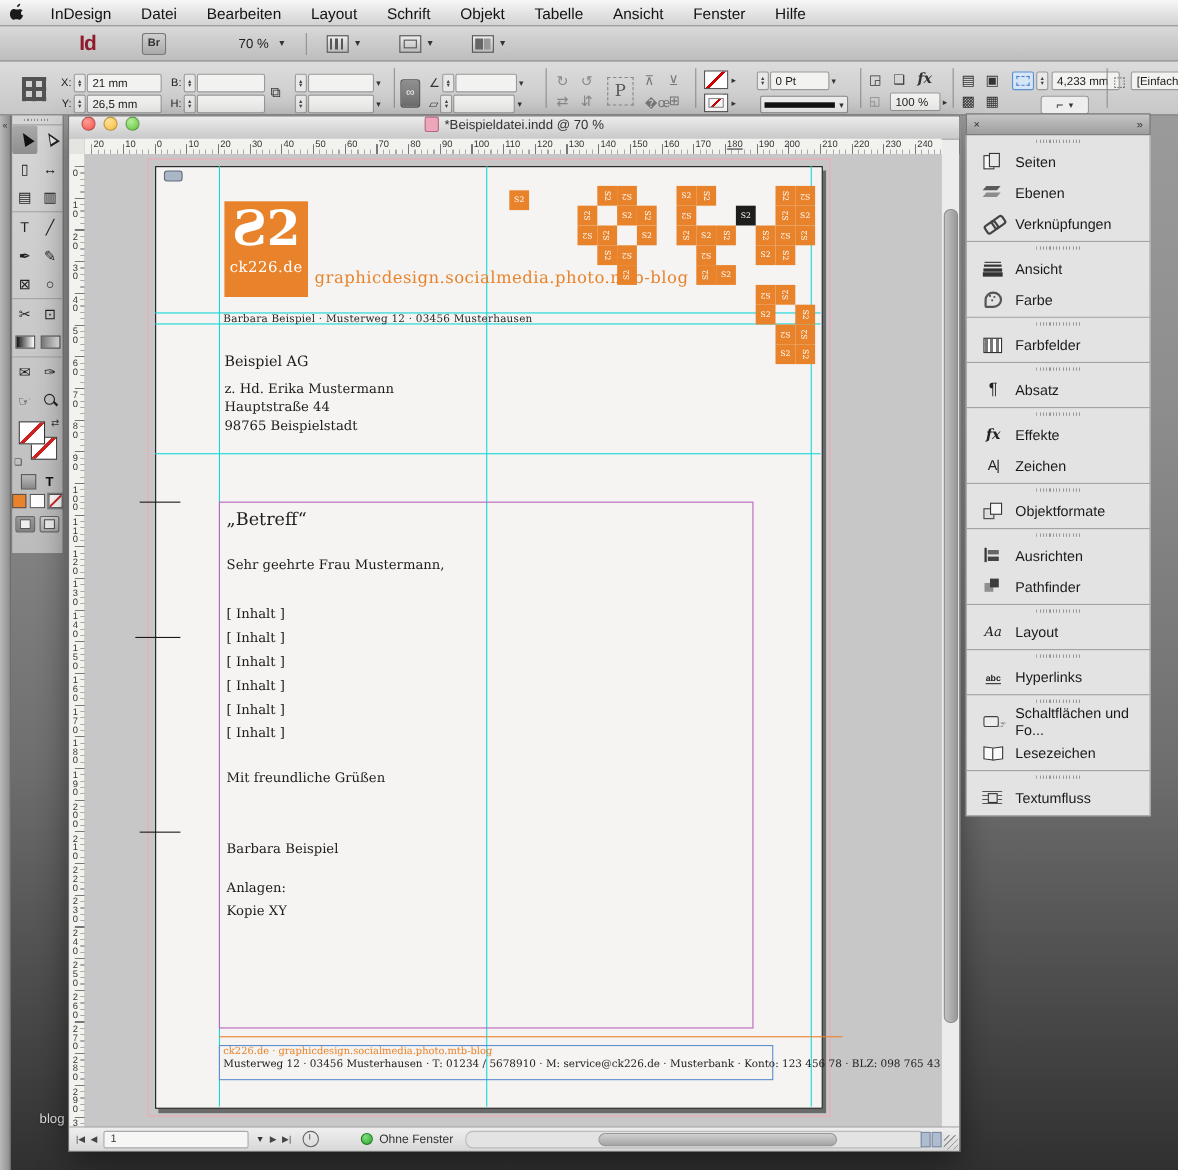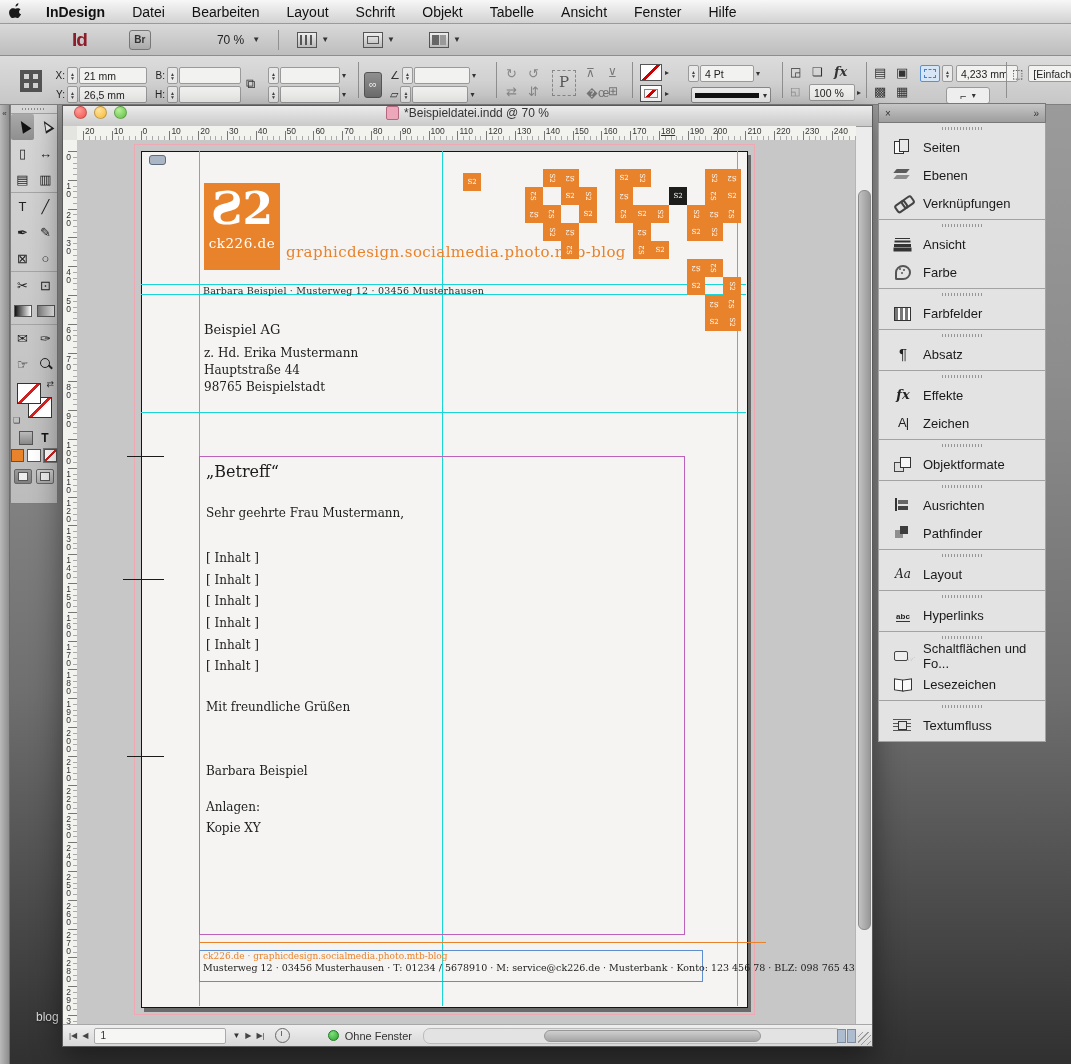--- a/index.html
+++ b/index.html
@@ -6,21 +6,21 @@
   body{width:1071px;height:1064px;position:relative;overflow:hidden;
        font-family:"Liberation Sans",sans-serif;
        background:linear-gradient(180deg,#a0a0a0 0%,#8d8d8d 35%,#6f6f6f 65%,#303030 100%);}
   .abs{position:absolute}
   
   .menubar{left:0;top:0;width:1071px;height:23px;background:linear-gradient(#f7f7f7,#d2d2d2);
            border-bottom:1px solid #9a9a9a;display:flex;align-items:center;font-size:14px;color:#111}
   .apple{width:30px;text-align:center}
   .menu-items{display:flex;gap:27px;margin-left:16px}
   .menu-item{cursor:default}
-  .menu-item.first{font-weight:bold}
+  .menu-item.first{font-weight:normal}
   
   .appbar{left:0;top:24px;width:1071px;height:31px;background:linear-gradient(#d9d9d9,#bdbdbd);
           border-bottom:1px solid #8d8d8d;display:flex;align-items:center;font-size:12px;color:#222}
   .idlogo{font-weight:bold;font-size:19px;color:#8e1d2c;margin-left:72px;letter-spacing:-1px}
   .brbtn{margin-left:42px;width:20px;height:18px;background:linear-gradient(#cfcfcf,#a9a9a9);
          border:1px solid #777;border-radius:3px;font-size:10px;font-weight:bold;color:#333;
          display:flex;align-items:center;justify-content:center}
   .zoomdd{margin-left:66px;display:flex;align-items:center;gap:8px;color:#222;font-size:12px}
   .ddcaret{font-size:8px;color:#333}
   .vsep{width:1px;height:20px;background:#909090;margin:0 18px}
@@ -299,21 +299,21 @@
   <div class="abs" style="left:640px;top:8px;display:flex;align-items:center;gap:3px">
     <span class="swatch-none"></span>
     <span class="ddcaret">▸</span>
   </div>
   <div class="abs" style="left:640px;top:29px;display:flex;align-items:center;gap:3px">
     <span class="swatch-none" style="box-shadow:inset 0 0 0 3px #fff,inset 0 0 0 4px #888"></span>
     <span class="ddcaret">▸</span>
   </div>
   <div class="cpf" style="left:688px;top:9px">
     <span class="stepper">▲<br>▼</span>
-    <span class="cpv" style="min-width:44px">4 Pt</span>
+    <span class="cpv" style="min-width:44px">0 Pt</span>
     <span class="ddcaret" style="margin-left:2px">▾</span>
   </div>
   <div class="abs stroke-style" style="left:691px;top:31px">
     <span class="bar"></span>
     <span class="ddcaret">▾</span>
   </div>
   <div class="sep" style="left:782px"></div>
   <div class="ci" style="left:790px;top:9px;font-size:12px">◲</div>
   <div class="ci" style="left:812px;top:9px;font-size:12px">❏</div>
   <div class="ci" style="left:834px;top:8px;font-style:italic;font-weight:bold;font-family:'DejaVu Serif',serif;font-size:13px">fx</div>

